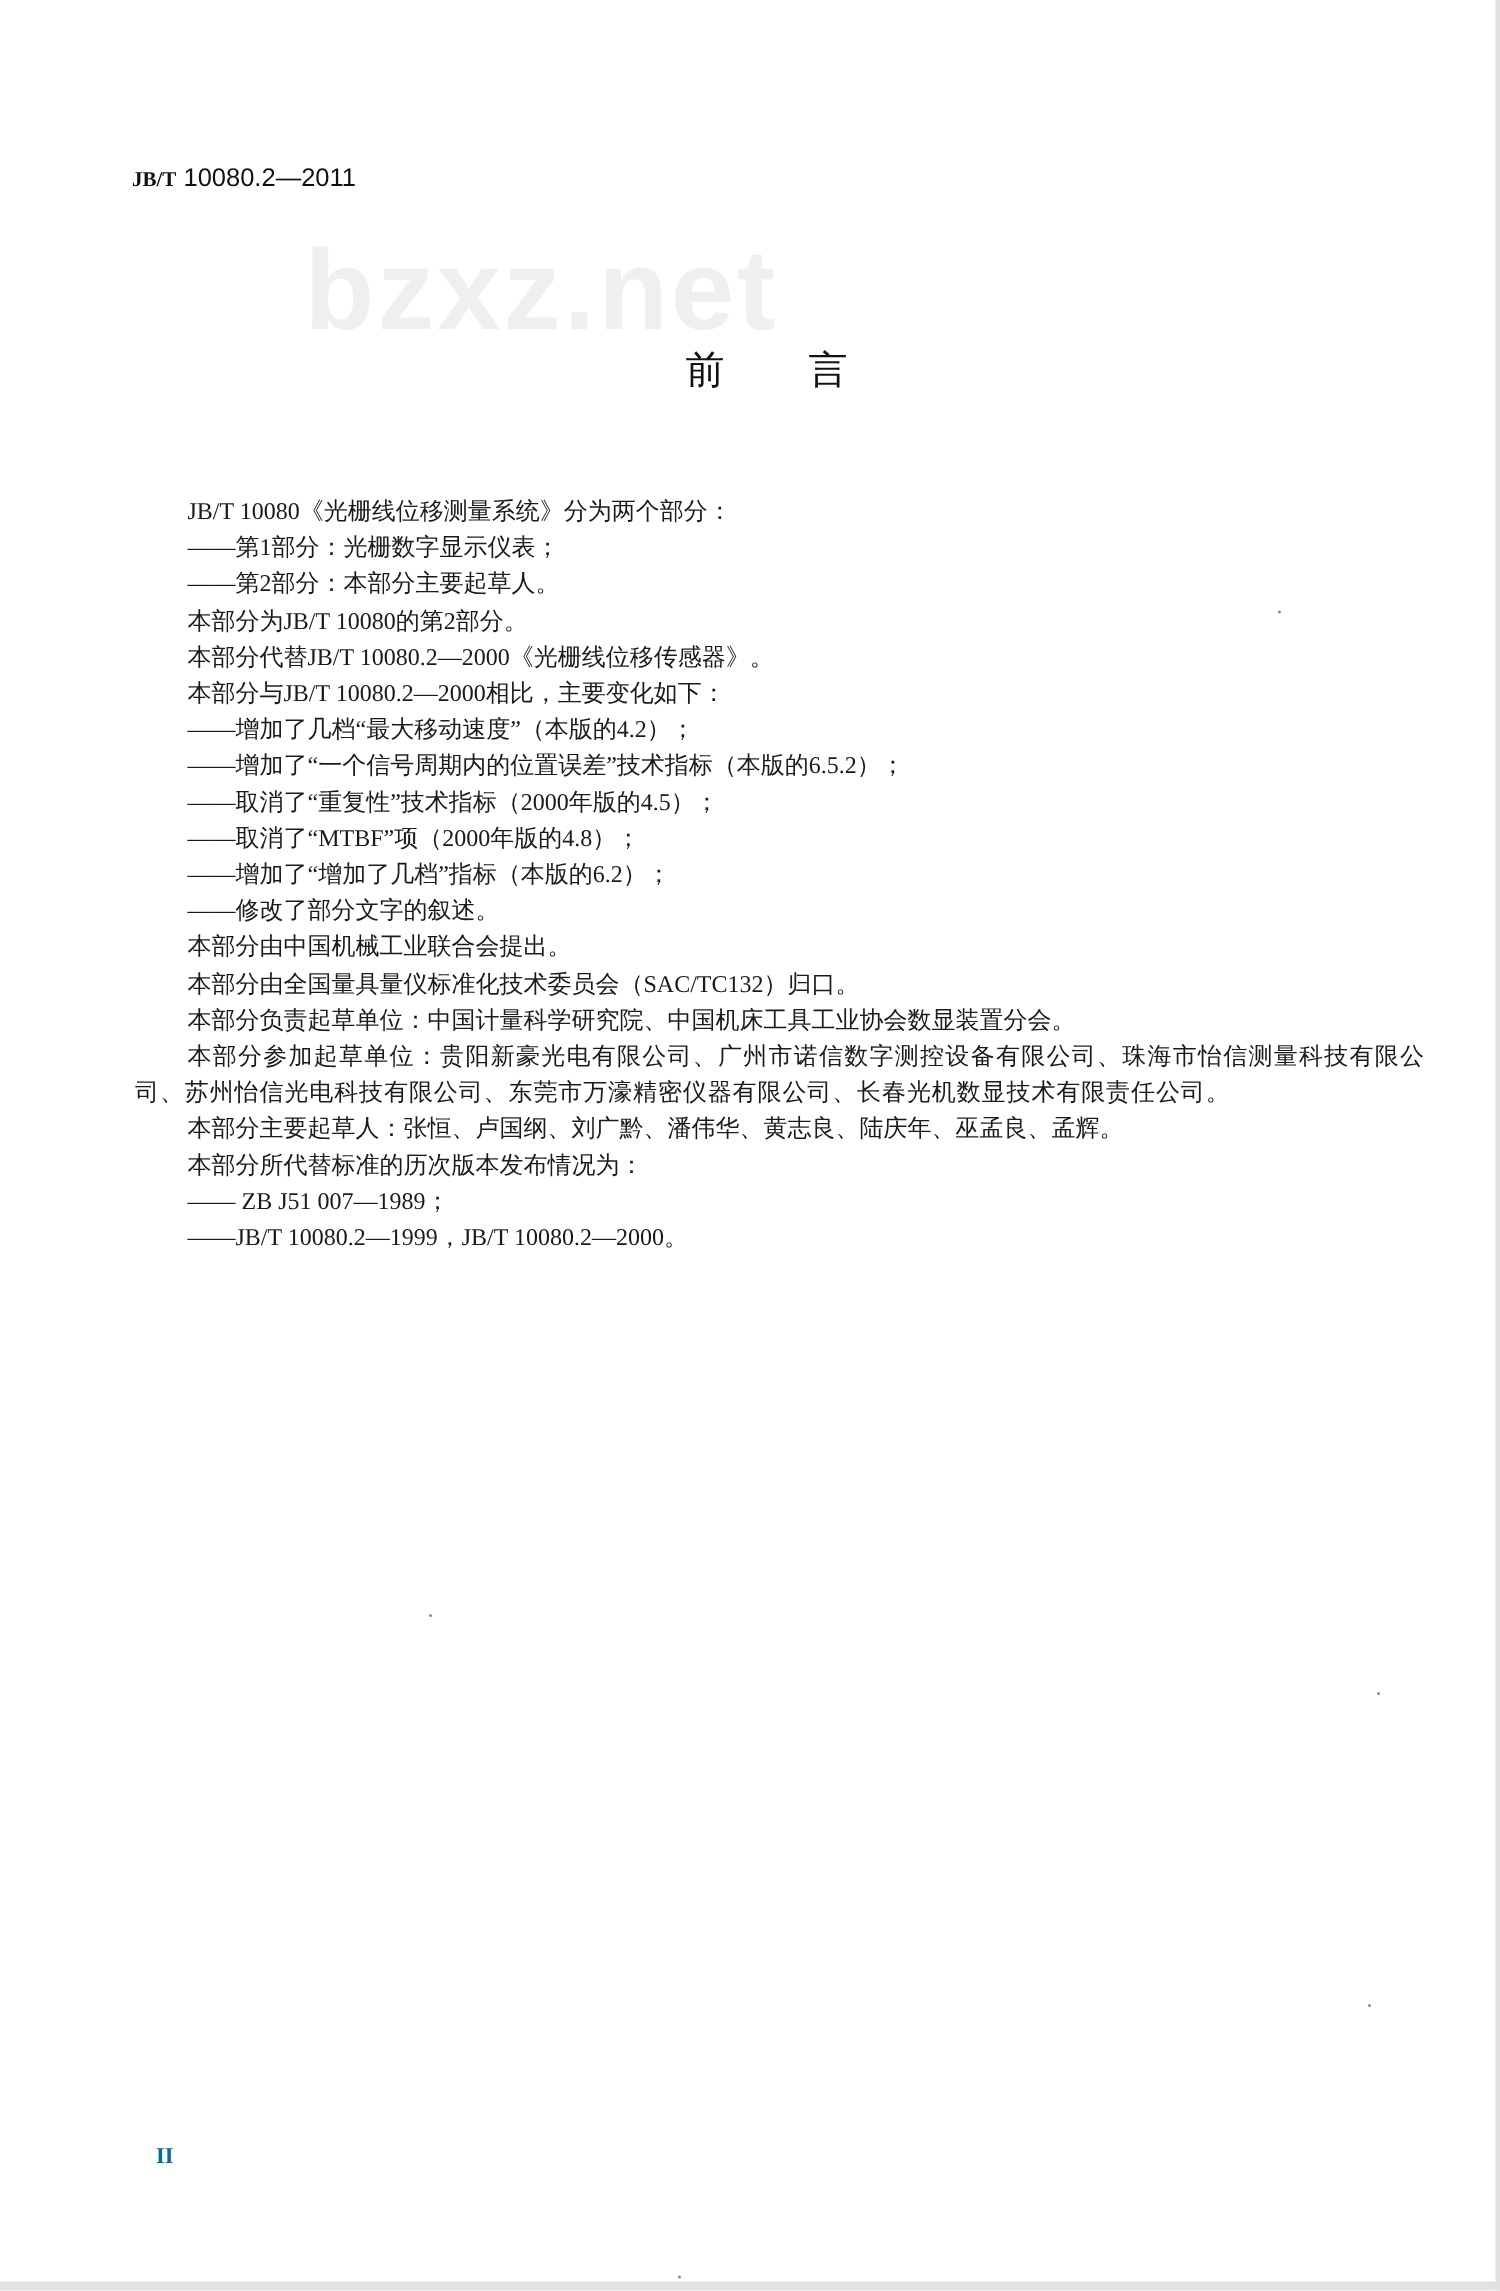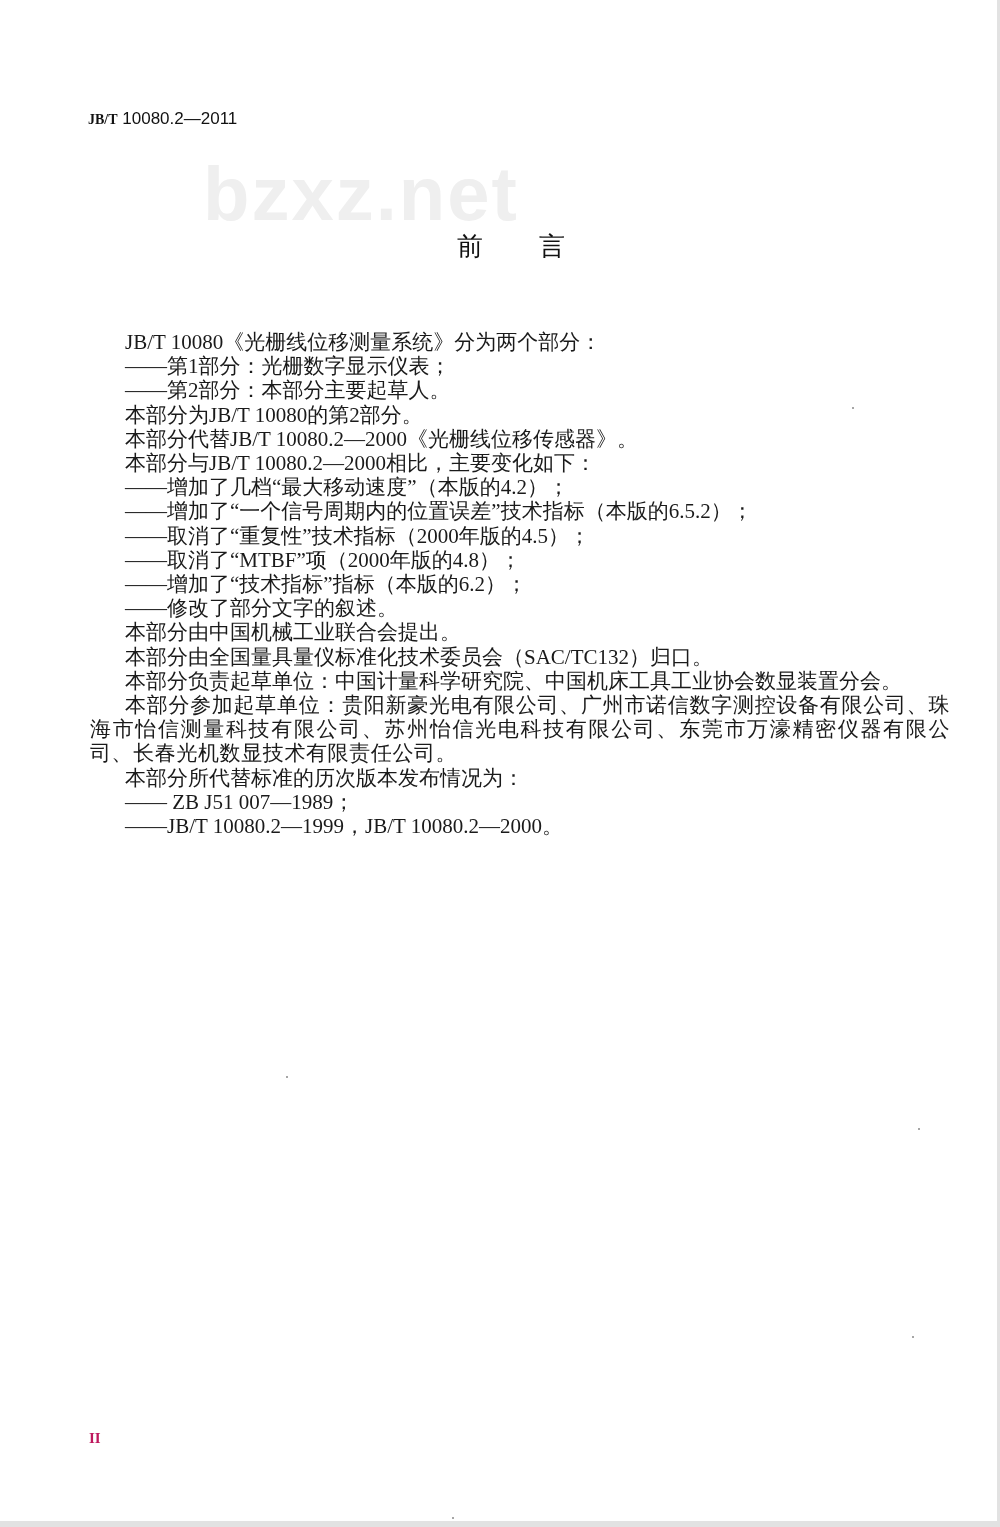--- a/index.html
+++ b/index.html
@@ -28,30 +28,30 @@
       margin-top: 28px;
     }
     .title {
       position: absolute; left: 457px; top: 229px;
       font-family: Liberation Serif, serif;
       font-size: 26px; color: #111; letter-spacing: 0;
     }
     .title span + span { margin-left: 56px; }
     .body-text {
       position: absolute; left: 90px; top: 330px; width: 860px;
-      font-size: 21px; line-height: 24.2px; color: #1a1a1a;
+      font-size: 16px; line-height: 24.2px; color: #1a1a1a;
       font-family: "Liberation Serif", "DejaVu Serif", serif;
     }
     .line { white-space: nowrap; }
     .indent { padding-left: 35px; }
     .wrap { white-space: normal; text-indent: 35px; text-align: justify; letter-spacing: 0.6px; }
     .page-number {
-      position: absolute; left: 89px; top: 1430px;
+      position: absolute; left: 104px; top: 1430px;
       font-family: "Liberation Serif", serif; font-weight: bold;
-      font-size: 15px; color: #be185d;
+      font-size: 15px; color: #0369a1;
     }
     .speck { position: absolute; width: 2px; height: 2px; background: #888; border-radius: 1px; }
   </style>
 </head>
 <body>
 
 <div class="page">
 
   <div class="std-number">
     <span class="prefix">JB/T</span><span> 10080.2—2011</span>
@@ -67,26 +67,27 @@
     <div class="line indent">JB/T 10080《光栅线位移测量系统》分为两个部分：</div>
     <div class="line indent">——第1部分：光栅数字显示仪表；</div>
     <div class="line indent">——第2部分：本部分主要起草人。</div>
     <div class="line indent">本部分为JB/T 10080的第2部分。</div>
     <div class="line indent">本部分代替JB/T 10080.2—2000《光栅线位移传感器》。</div>
     <div class="line indent">本部分与JB/T 10080.2—2000相比，主要变化如下：</div>
     <div class="line indent">——增加了几档“最大移动速度”（本版的4.2）；</div>
     <div class="line indent">——增加了“一个信号周期内的位置误差”技术指标（本版的6.5.2）；</div>
     <div class="line indent">——取消了“重复性”技术指标（2000年版的4.5）；</div>
     <div class="line indent">——取消了“MTBF”项（2000年版的4.8）；</div>
-    <div class="line indent">——增加了“技术指标”指标（本版的6.2）；</div>
+    <div class="line indent">——增加了“增加了几档”指标（本版的6.2）；</div>
     <div class="line indent">——修改了部分文字的叙述。</div>
     <div class="line indent">本部分由中国机械工业联合会提出。</div>
     <div class="line indent">本部分由全国量具量仪标准化技术委员会（SAC/TC132）归口。</div>
     <div class="line indent">本部分负责起草单位：中国计量科学研究院、中国机床工具工业协会数显装置分会。</div>
     <div class="wrap">本部分参加起草单位：贵阳新豪光电有限公司、广州市诺信数字测控设备有限公司、珠海市怡信测量科技有限公司、苏州怡信光电科技有限公司、东莞市万濠精密仪器有限公司、长春光机数显技术有限责任公司。</div>
+    <div class="line indent">本部分主要起草人：张恒、卢国纲、刘广黔、潘伟华、黄志良、陆庆年、巫孟良、孟辉。</div>
     <div class="line indent">本部分所代替标准的历次版本发布情况为：</div>
     <div class="line indent">—— ZB J51 007—1989；</div>
     <div class="line indent">——JB/T 10080.2—1999，JB/T 10080.2—2000。</div>
   </div>
 
   <div class="page-number">II</div>
 
   <div class="speck" style="left:452px;top:1517px;"></div>
   <div class="speck" style="left:918px;top:1128px;"></div>
   <div class="speck" style="left:286px;top:1076px;"></div>

